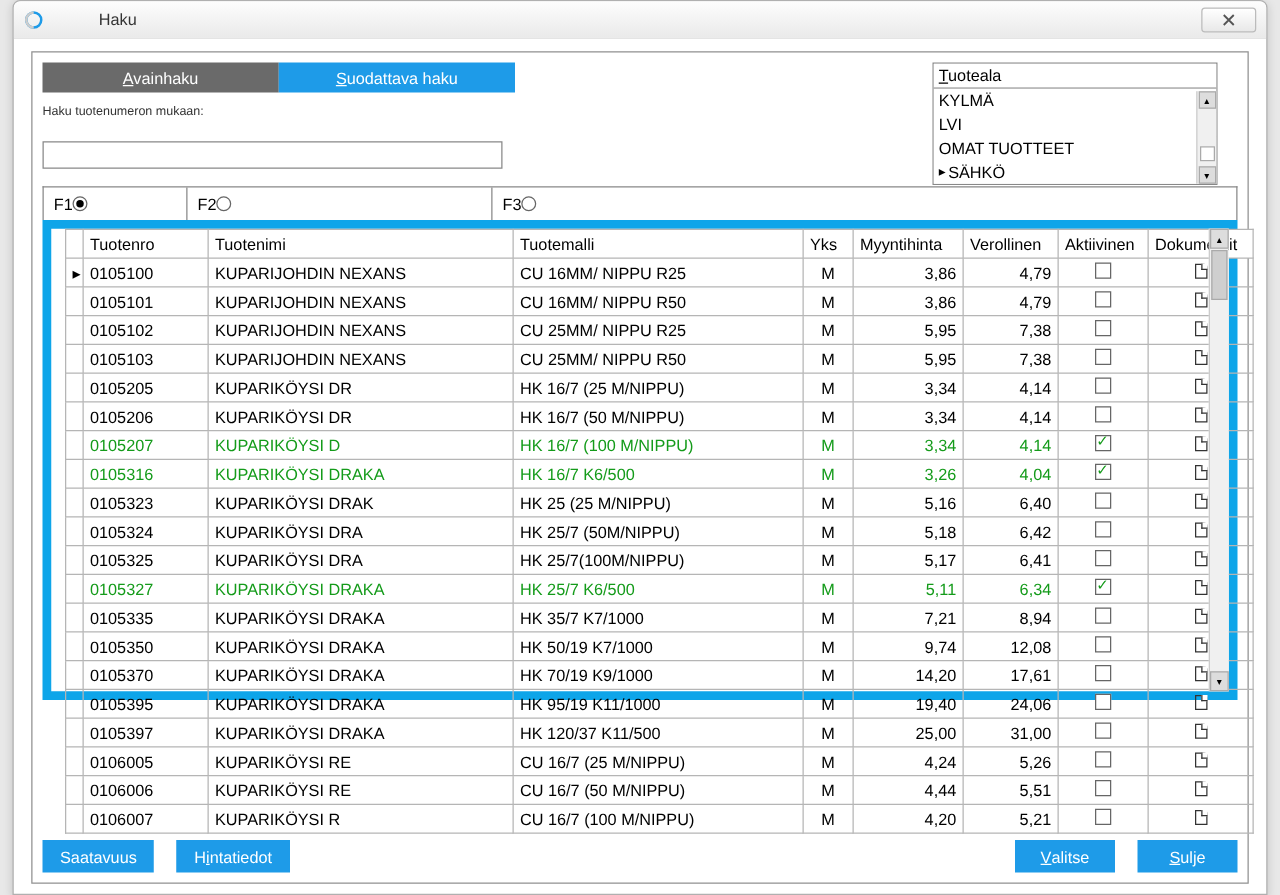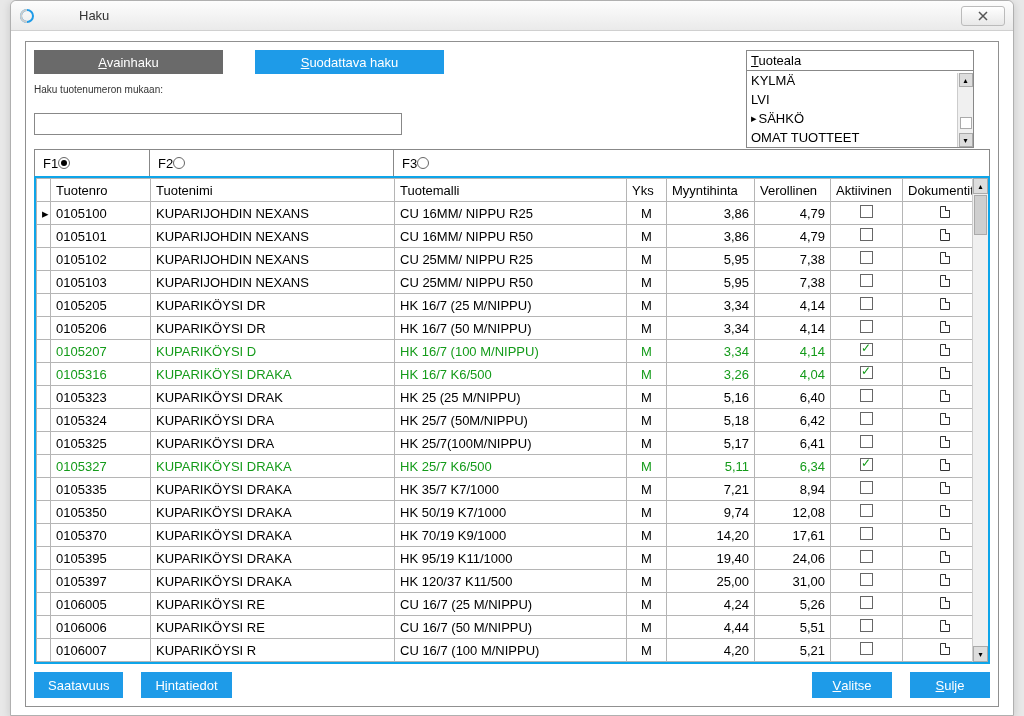--- a/index.html
+++ b/index.html
@@ -8,21 +8,21 @@
 .window { position: absolute; left: 10px; top: 0; width: 1004px; height: 716px; background: #fff; border: 1px solid #b0b0b0; border-radius: 6px 6px 0 0; box-shadow: 0 2px 8px rgba(0,0,0,0.15); }
 .titlebar { height: 30px; background: linear-gradient(#fdfdfd,#eaeaea); border-bottom: 1px solid #d0d0d0; border-radius: 6px 6px 0 0; display: flex; align-items: center; padding: 0 8px; gap: 38px; }
 .titlebar-icon { width: 16px; height: 16px; margin-right: 6px; color: #1e90ff; }
 .titlebar-title { font-size: 13px; color: #333; flex: 1; }
 .close-btn { width: 44px; height: 20px; border: 1px solid #bbb; border-radius: 3px; background: linear-gradient(#fff,#e8e8e8); display: flex; align-items: center; justify-content: center; cursor: pointer; }
 .close-btn svg { width: 12px; height: 12px; }
 
 .content { position: absolute; top: 40px; left: 14px; right: 14px; bottom: 8px; border: 1px solid #909090; padding: 8px; background: #fff; }
 
 .top-bar { display: flex; align-items: flex-start; }
-.tabs { display: flex; gap: 32px; }
+.tabs { display: flex; }
 .tab { width: 189px; height: 24px; font-size: 13px; display: flex; align-items: center; justify-content: center; cursor: pointer; }
 .tab.dark { background: #6a6a6a; color: #fff; }
 .tab.blue { background: #1e9be8; color: #fff; }
 .tab u { text-decoration: underline; }
 
 .search-block { margin-top: 10px; }
 .search-label { font-size: 10px; color: #333; margin-bottom: 18px; display: block; }
 .search-input { width: 368px; height: 22px; border: 1px solid #888; padding: 2px 4px; font-size: 13px; }
 
 .tuoteala { position: absolute; top: 8px; right: 24px; width: 228px; border: 1px solid #888; }
@@ -33,21 +33,21 @@
 .tuoteala-scroll { position: absolute; right: 0; top: 22px; bottom: 0; width: 16px; background: #f0f0f0; border-left: 1px solid #ccc; display: flex; flex-direction: column; align-items: center; justify-content: space-between; }
 .tuoteala-scroll .arrow { width: 14px; height: 14px; background: #ddd; border: 1px solid #aaa; font-size: 8px; display: flex; align-items: center; justify-content: center; cursor: pointer; }
 .tuoteala-thumb { width: 12px; height: 12px; background: #fff; border: 1px solid #aaa; margin-top: auto; margin-bottom: 4px; }
 
 .fcols { display: flex; margin-top: 14px; border: 1px solid #888; border-bottom: none; }
 .fcol { border-right: 1px solid #888; height: 26px; display: flex; align-items: center; padding: 0 8px; font-size: 13px; }
 .fcol:last-child { border-right: none; flex: 1; }
 .radio { width: 12px; height: 12px; border: 1px solid #666; border-radius: 50%; display: inline-flex; align-items: center; justify-content: center; }
 .radio.on::after { content: ""; width: 6px; height: 6px; background: #000; border-radius: 50%; }
 
-.grid-wrap { border: 2px solid #0ea5e9; height: 488px; position: relative; }
+.grid-wrap { border: 7px solid #0ea5e9; height: 384px; position: relative; padding-left: 11px; }
 .grid { width: calc(100% - 16px); border-collapse: collapse; table-layout: fixed; }
 .grid th, .grid td { border: 1px solid #b5b5b5; font-size: 13px; padding: 2px 5px; height: 23px; overflow: hidden; white-space: nowrap; }
 .grid th { background: #fff; font-weight: normal; text-align: left; }
 .col-mark { width: 14px; }
 .col-nro { width: 100px; }
 .col-nimi { width: 244px; }
 .col-malli { width: 232px; }
 .col-yks { width: 40px; text-align: center; }
 .col-mh { width: 88px; text-align: right; }
 .col-ver { width: 76px; text-align: right; }
@@ -110,22 +110,22 @@
     <div class="search-block">
       <label class="search-label">Haku tuotenumeron mukaan:</label>
       <input class="search-input" value="" style="">
     </div>
 
     <div class="tuoteala">
       <div class="tuoteala-header"><u>T</u><span>uoteala</span></div>
       <div class="tuoteala-list" id="tuoteala-list">
           <div class="tuoteala-item">KYLMÄ</div>
           <div class="tuoteala-item">LVI</div>
+          <div class="tuoteala-item">OMAT TUOTTEET</div>
           <div class="tuoteala-item selected">SÄHKÖ</div>
-          <div class="tuoteala-item">OMAT TUOTTEET</div>
         </div>
       <div class="tuoteala-scroll">
         <div class="arrow">▴</div>
         <div class="tuoteala-thumb"></div>
         <div class="arrow">▾</div>
       </div>
     </div>
 
     <div class="fcols">
       <div class="fcol" style="width:115px">

